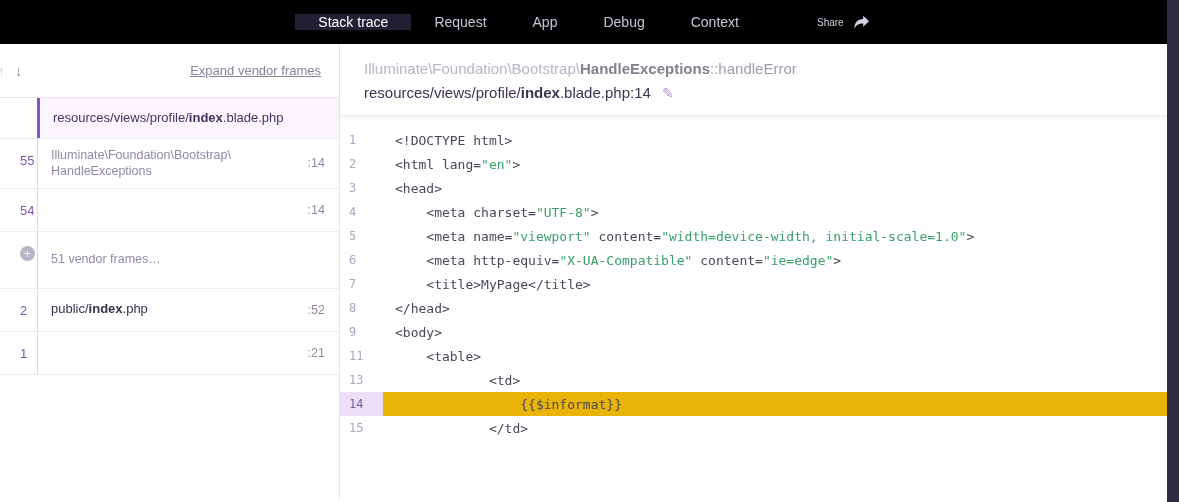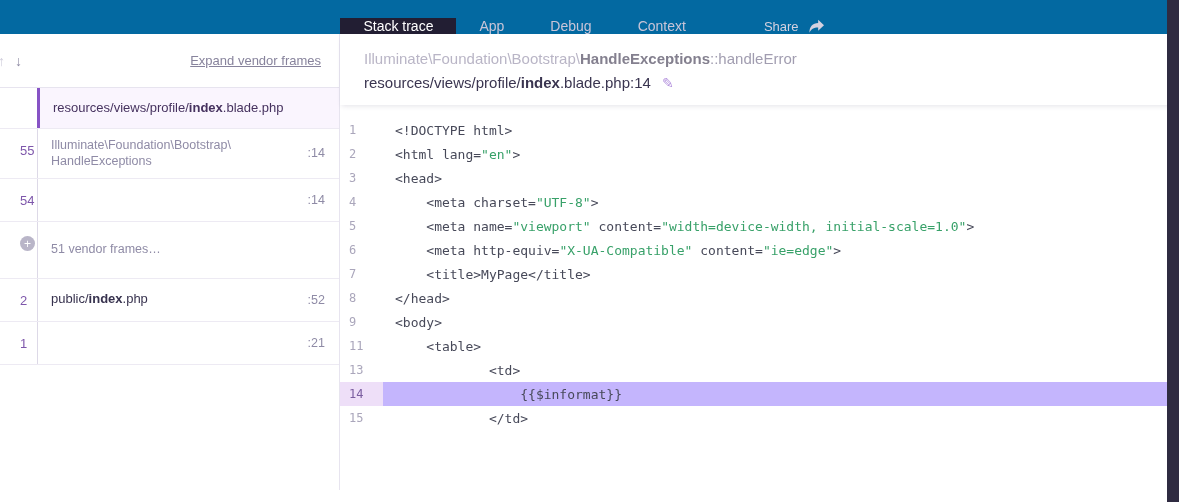--- a/index.html
+++ b/index.html
@@ -5,40 +5,40 @@
   * { box-sizing: border-box; margin: 0; padding: 0; }
   html, body { width: 1179px; height: 502px; overflow: hidden; }
   body {
     font-family: "Liberation Sans", sans-serif;
     background: #ffffff;
     position: relative;
   }
 
   
   .navbar {
-    height: 34px;
-    background: #0369a1;
+    height: 44px;
+    background: #000000;
     display: flex;
-    align-items: flex-end;
+    align-items: center;
     justify-content: center;
     position: relative;
     z-index: 5;
   }
   .tabs { display: flex; align-items: stretch; }
   .tab {
     border: none; background: transparent;
     color: #c9c5d8; font-size: 14px;
     padding: 0 23px; cursor: pointer;
     font-family: "Liberation Sans", sans-serif;
   }
   .tab.active { background: #221e33; color: #ffffff; }
   .nav-divider { width: 1px; background: rgba(255,255,255,0.14); margin: 8px 20px; }
   .share-btn {
     border: none; background: transparent; cursor: pointer;
-    color: #d4d1e0; font-size: 13px;
+    color: #d4d1e0; font-size: 10px;
     display: flex; align-items: center; gap: 9px;
     padding: 0 14px;
     font-family: "Liberation Sans", sans-serif;
   }
   .share-btn svg { display: block; }
 
   
   .content { display: flex; height: 456px; }
 
   
@@ -118,36 +118,37 @@
     font-family: "DejaVu Sans Mono", monospace;
   }
   .code-num {
     width: 43px; min-width: 43px; align-self: stretch;
     display: flex; align-items: center;
     padding-left: 9px;
     color: #aaa6bb; font-size: 12px;
   }
   .code-text { padding-left: 12px; font-size: 13px; color: #474959; white-space: pre; }
   .code-text .str { color: #38a169; }
-  .code-row.hl { background: #c4b5fd; }
+  .code-row.hl { background: #eab308; }
   .code-row.hl .code-num { background: #eedff8; color: #7b5ea0; }
 
   
   .scrollbar {
     position: absolute; top: 0; right: 0;
     width: 12px; height: 502px;
     background: #2f2b41; z-index: 10;
   }
 </style>
 </head>
 <body>
 
 <div class="navbar">
   <nav class="tabs" id="tabs">
       <button class="tab active">Stack trace</button>
+      <button class="tab">Request</button>
       <button class="tab">App</button>
       <button class="tab">Debug</button>
       <button class="tab">Context</button>
     </nav>
   <div class="nav-divider"></div>
   <button class="share-btn">
     <span>Share</span>
     <svg width="17" height="15" viewBox="0 0 20 18">
       <path d="M12 1 L19 7.5 L12 14 V10.2 C6.5 10.2 3.5 12.2 1.5 16.5 C1.5 9 5.5 5 12 4.8 Z" fill="#d4d1e0"></path>
     </svg>

